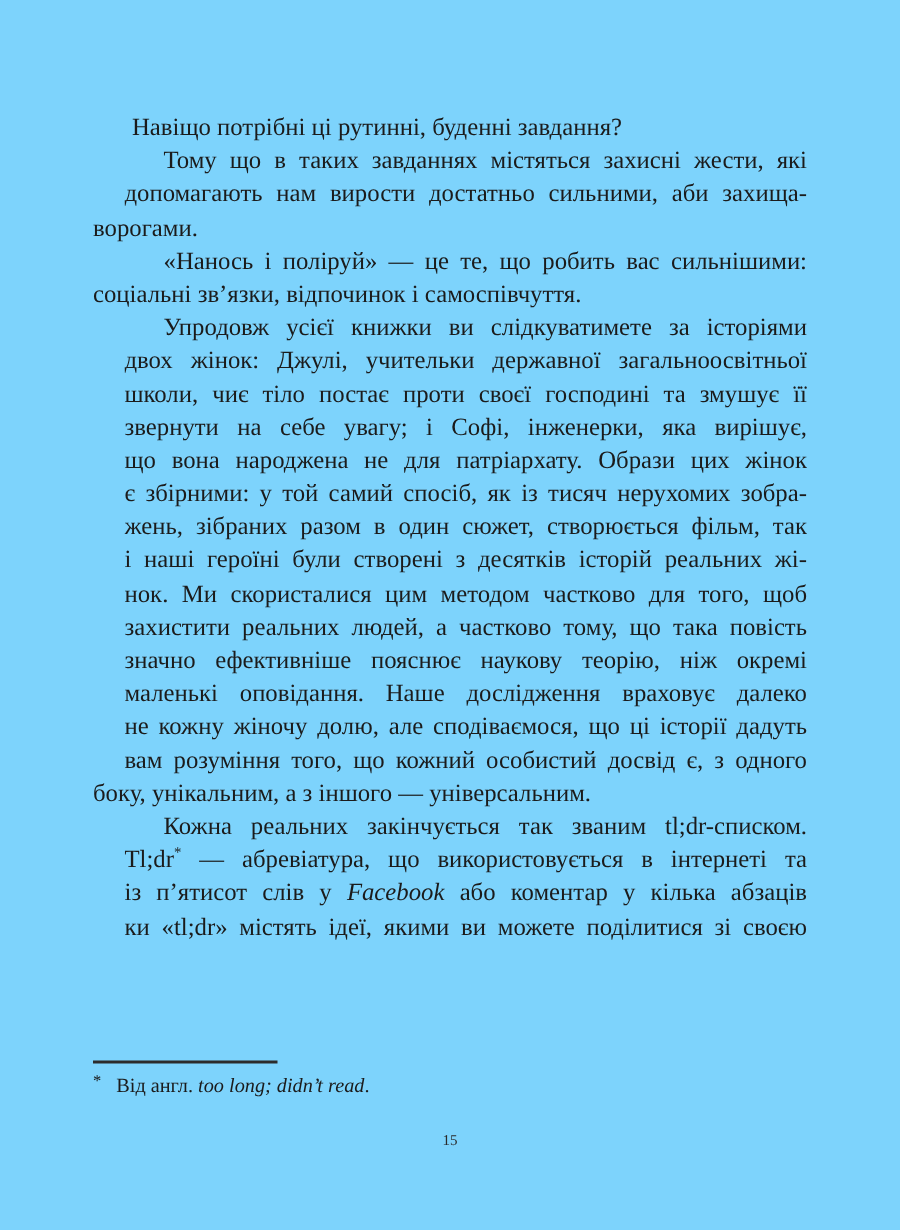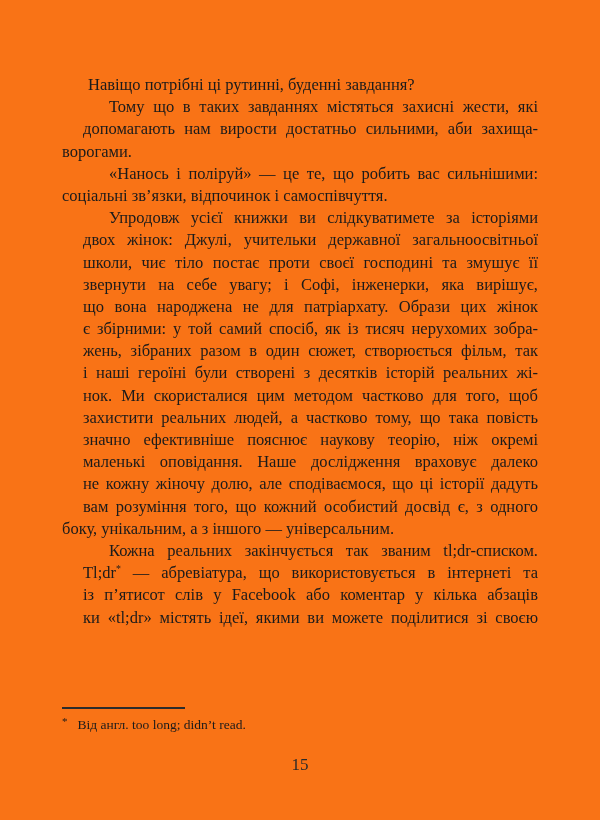--- a/index.html
+++ b/index.html
@@ -31,21 +31,21 @@
     text-align-last: left;
     white-space: normal;
   }
   .line.j {
     text-align-last: justify;
     margin-left: 21px;
   }
   .line.ind {
     padding-left: 26px;
   }
-  .seg.i { }
+  .seg.i { font-style: italic; }
   .seg.sup {
     vertical-align: super;
     font-size: 60%;
     line-height: 0;
   }
   .footnote-rule {
     position: absolute;
     left: 62px;
     top: 707px;
     width: 123px;
@@ -65,28 +65,28 @@
     font-size: 11px;
     vertical-align: 4px;
     margin-right: 10px;
   }
   .page-number {
     position: absolute;
     left: 62px;
     top: 755px;
     width: 476px;
     text-align: center;
-    font-size: 17px;
+    font-size: 10px;
     color: #2a2a2a;
   }
 </style>
 </head>
 <body>
 
-<div class="page" style="background: #f97316; color: rgb(27, 27, 27);">
+<div class="page" style="background: #7dd3fc; color: rgb(27, 27, 27);">
 
   <div class="text-block">
       <div class="line ind"><span class="seg">Навіщо потрібні ці рутинні, буденні завдання?</span></div>
       <div class="line j ind"><span class="seg">Тому що в таких завданнях містяться захисні жести, які</span></div>
       <div class="line j"><span class="seg">допомагають нам вирости достатньо сильними, аби захища-</span></div>
       <div class="line"><span class="seg">ворогами.</span></div>
       <div class="line j ind"><span class="seg">«Нанось і поліруй» — це те, що робить вас сильнішими:</span></div>
       <div class="line"><span class="seg">соціальні зв’язки, відпочинок і самоспівчуття.</span></div>
       <div class="line j ind"><span class="seg">Упродовж усієї книжки ви слідкуватимете за історіями</span></div>
       <div class="line j"><span class="seg">двох жінок: Джулі, учительки державної загальноосвітньої</span></div>

